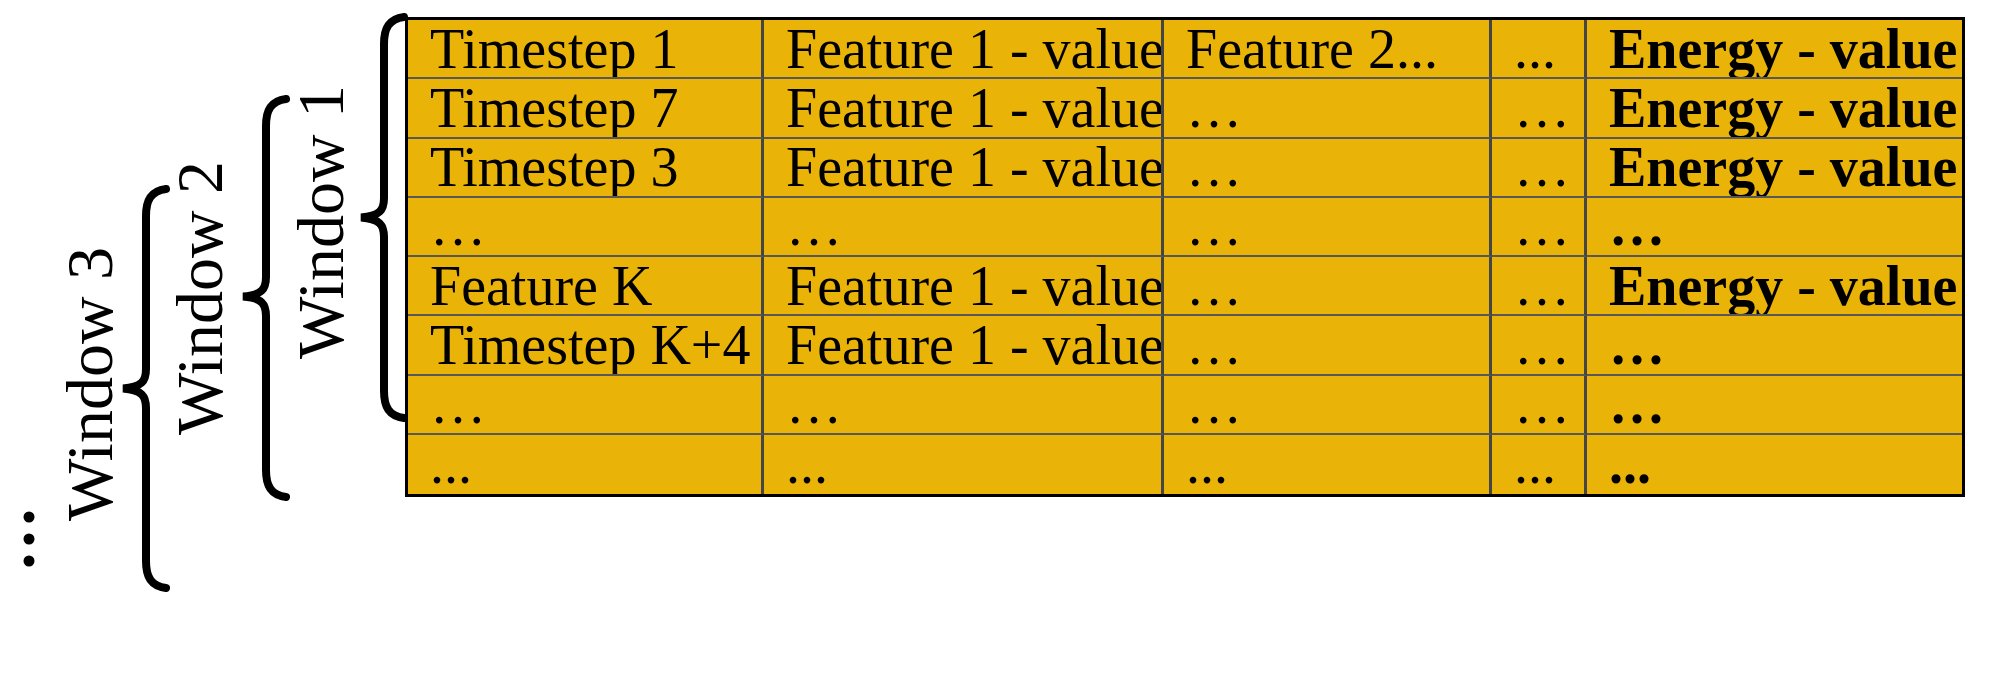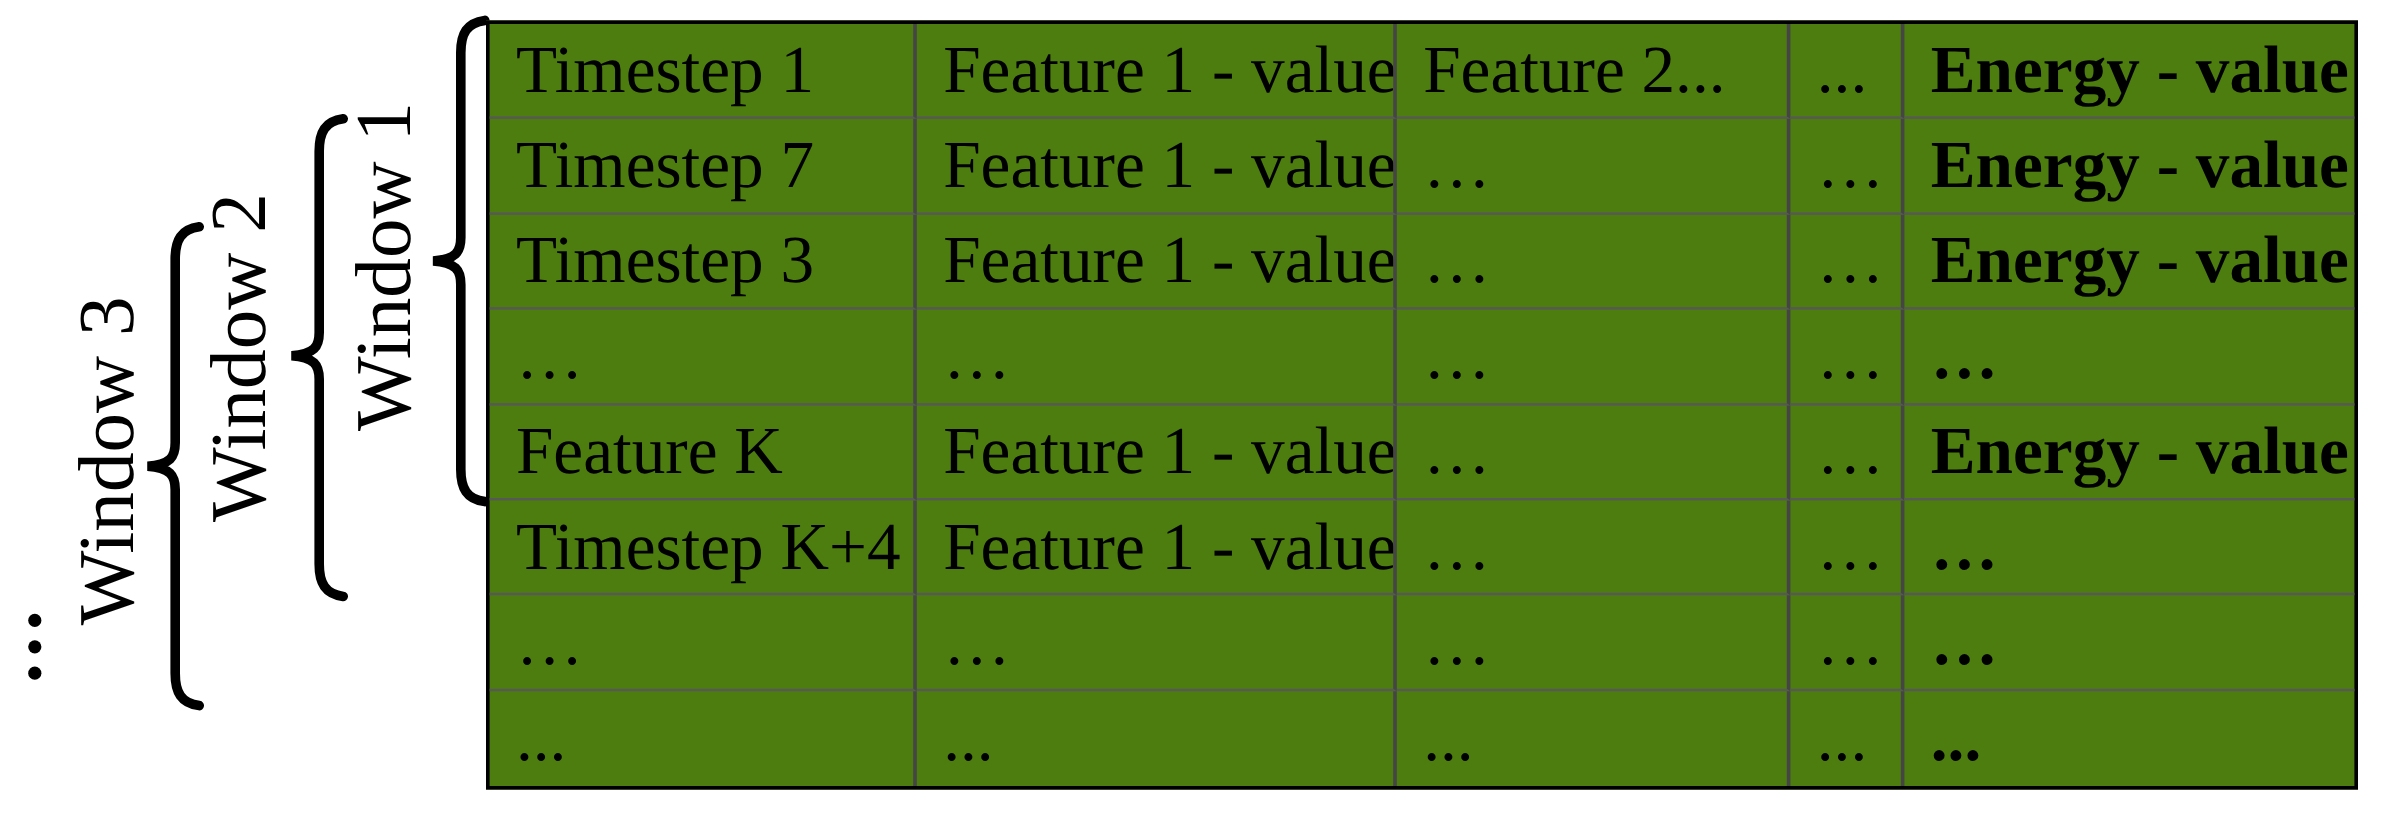--- a/index.html
+++ b/index.html
@@ -27,27 +27,27 @@
     white-space: nowrap;
     transform: rotate(-90deg);
     color: #000;
   }
   .label-w1 { left: 151px; top: 189px; }
   .label-w2 { left: 30px;  top: 265px; }
   .label-w3 { left: -80px; top: 351px; }
   .data-table {
     position: absolute;
     left: 405px; top: 17px;
-    width: 1560px; height: 641px;
+    width: 1560px; height: 480px;
     box-sizing: border-box;
     border: 3px solid #000;
     display: grid;
     grid-template-columns: 356px 400px 328px 95px 1fr;
     grid-template-rows: repeat(8, 1fr);
-    background: #4d7c0f;
+    background: #eab308;
   }
   .cell {
     display: flex;
     align-items: center;
     padding-left: 22px;
     font-size: 56px;
     white-space: nowrap;
     overflow: hidden;
     border-right: 3px solid #454545;
     border-bottom: 2px solid #585858;

